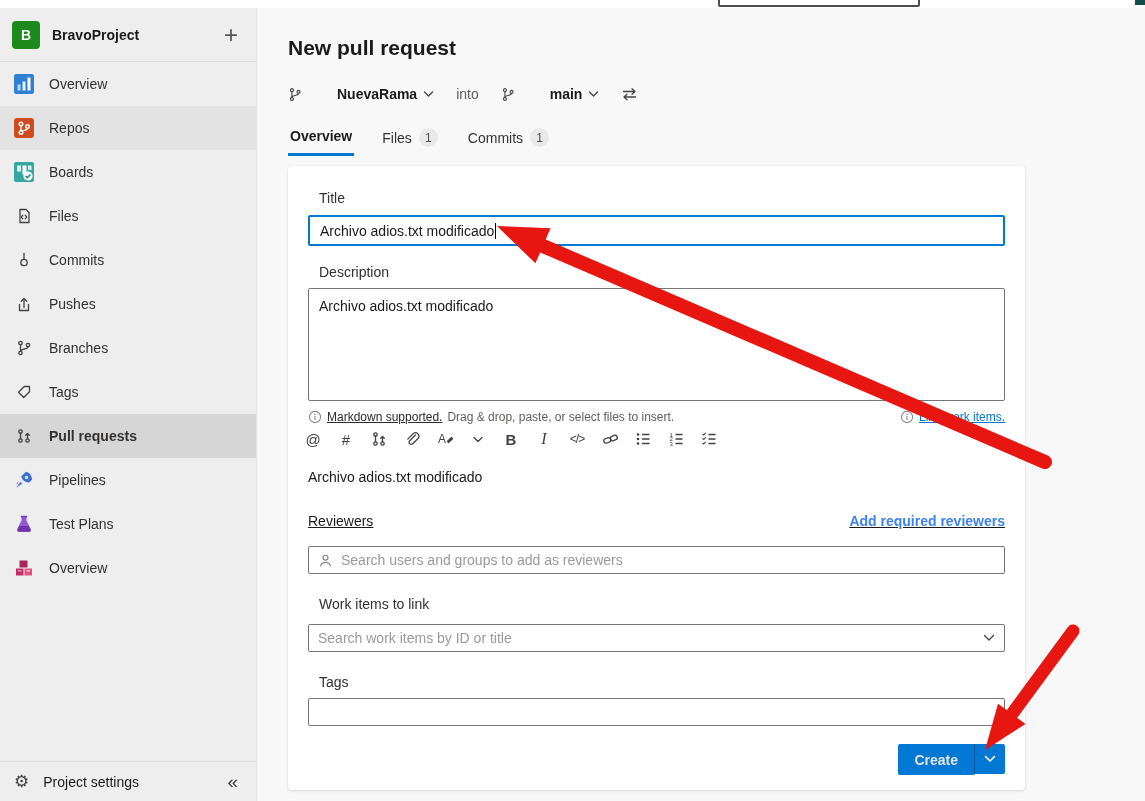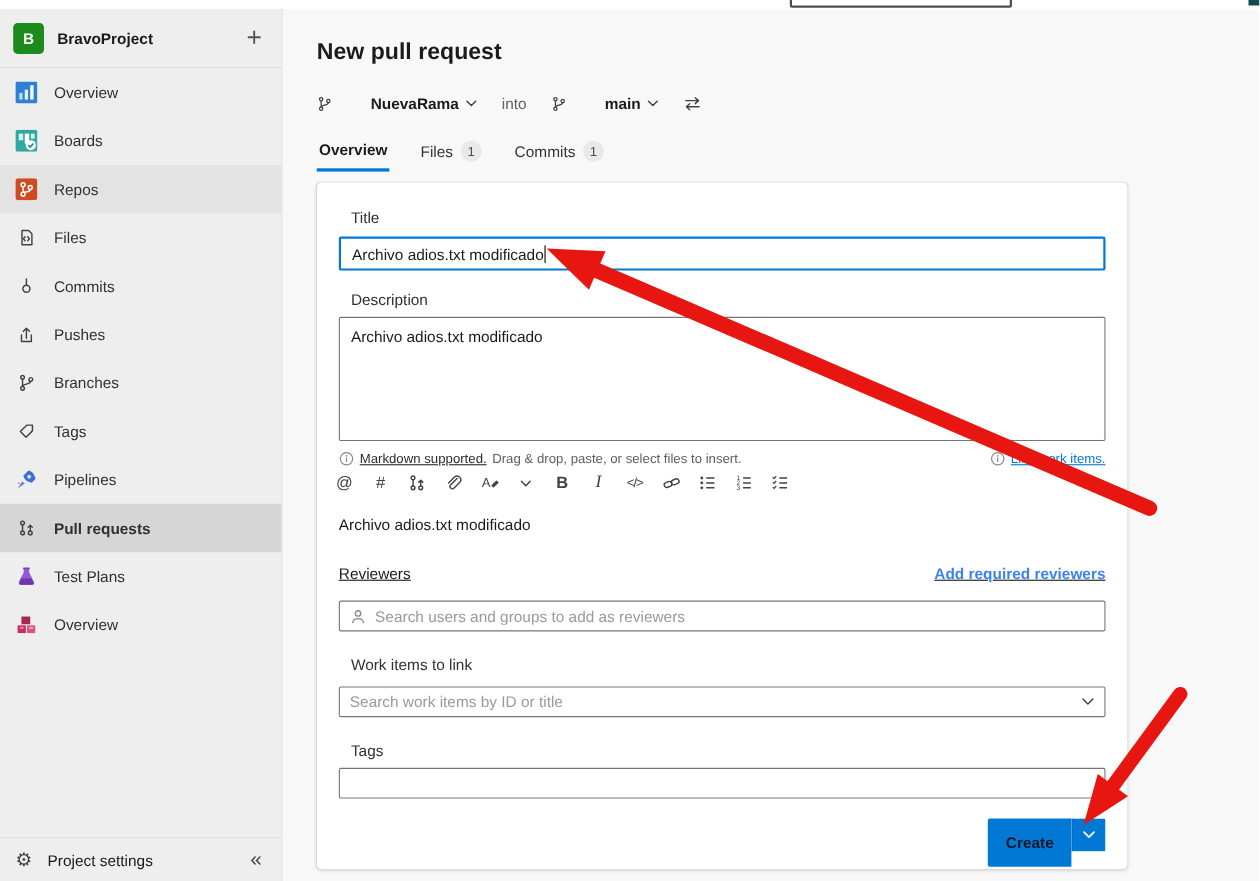--- a/index.html
+++ b/index.html
@@ -121,22 +121,22 @@
   .input-box input{
     border:none;outline:none;flex:1;font-family:"Liberation Sans",sans-serif;
     font-size:14px;color:#1a1a1a;background:transparent;
   }
   .input-box input::placeholder{color:#9a9a9a;}
   .reviewers-box{top:380px;}
   .workitems-box{top:458px;}
   .tags-box{top:532px;}
   .create-row{position:absolute;right:20px;top:578px;display:flex;}
   .create-btn{
-    background:var(--accent);color:#0f172a;font-size:14px;font-weight:600;
-    height:44px;padding:0 16px;border:none;border-radius:2px 0 0 2px;
+    background:var(--accent);color:#e5e5e5;font-size:14px;font-weight:600;
+    height:31px;padding:0 16px;border:none;border-radius:2px 0 0 2px;
     cursor:pointer;font-family:"Liberation Sans",sans-serif;
   }
   .create-split{
     background:var(--accent);width:31px;height:30px;border-radius:0 2px 2px 0;
     border-left:1px solid rgba(0,0,0,.28);display:flex;align-items:center;justify-content:center;
     cursor:pointer;
   }
   
   .annot{position:absolute;left:0;top:0;width:1145px;height:801px;pointer-events:none;z-index:50;}
   .annot .arrow-line{stroke:var(--arrow);}
@@ -164,47 +164,47 @@
         <svg width="20" height="20" viewBox="0 0 20 20">
             <rect width="20" height="20" rx="2" fill="#2f7fd4"></rect>
             <rect x="3.5" y="10.5" width="3" height="6" fill="#bcd8f2"></rect>
             <rect x="8.5" y="7.5" width="3" height="9" fill="#e8f2fb"></rect>
             <rect x="13.5" y="3.5" width="3" height="13" fill="#fff"></rect>
           </svg>
       </span>
       <span>Overview</span>
     </div>
 
+    <div class="nav-item hub-active">
+      <span class="ic">
+        <svg width="20" height="20" viewBox="0 0 20 20">
+            <rect width="20" height="20" rx="3" fill="#cf4a1f"></rect>
+            <circle cx="7" cy="6" r="1.8" stroke="#fff" stroke-width="1.4" fill="none"></circle>
+            <circle cx="7" cy="14.5" r="1.8" stroke="#fff" stroke-width="1.4" fill="none"></circle>
+            <circle cx="13.5" cy="8.5" r="1.8" stroke="#fff" stroke-width="1.4" fill="none"></circle>
+            <path d="M7 7.8 v4.9 M13.5 10.3 c0 2.8 -4.5 1.5 -6 3" stroke="#fff" stroke-width="1.4" fill="none"></path>
+          </svg>
+      </span>
+      <span>Repos</span>
+    </div>
+
     <div class="nav-item">
       <span class="ic">
         <svg width="20" height="20" viewBox="0 0 20 20">
             <rect width="20" height="20" rx="2" fill="#32a8a0"></rect>
             <rect x="3" y="3.5" width="4" height="6" fill="#d9f2f0"></rect>
             <rect x="8.5" y="3.5" width="4" height="9" fill="#fff"></rect>
             <rect x="14" y="3.5" width="3.5" height="4.5" fill="#d9f2f0"></rect>
             <circle cx="14" cy="14" r="4.6" fill="#fff"></circle>
             <path d="M11.8 14 l1.6 1.6 3-3.2" stroke="#1d8a82" stroke-width="1.5" fill="none"></path>
           </svg>
       </span>
       <span>Boards</span>
     </div>
 
-    <div class="nav-item hub-active">
-      <span class="ic">
-        <svg width="20" height="20" viewBox="0 0 20 20">
-            <rect width="20" height="20" rx="3" fill="#cf4a1f"></rect>
-            <circle cx="7" cy="6" r="1.8" stroke="#fff" stroke-width="1.4" fill="none"></circle>
-            <circle cx="7" cy="14.5" r="1.8" stroke="#fff" stroke-width="1.4" fill="none"></circle>
-            <circle cx="13.5" cy="8.5" r="1.8" stroke="#fff" stroke-width="1.4" fill="none"></circle>
-            <path d="M7 7.8 v4.9 M13.5 10.3 c0 2.8 -4.5 1.5 -6 3" stroke="#fff" stroke-width="1.4" fill="none"></path>
-          </svg>
-      </span>
-      <span>Repos</span>
-    </div>
-
     <div class="nav-item">
       <span class="ic">
         <svg width="16" height="16" viewBox="0 0 16 16" class="stroke-ic">
             <path d="M4 1.5 h6 l3 3 v10 H4 z"></path>
             <path d="M6.8 7.2 L5.3 9 6.8 10.8 M9.2 7.2 L10.7 9 9.2 10.8"></path>
           </svg>
       </span>
       <span>Files</span>
     </div>
 
@@ -240,44 +240,44 @@
       <span>Branches</span>
     </div>
 
     <div class="nav-item">
       <span class="ic">
         <svg width="16" height="16" viewBox="0 0 16 16" class="stroke-ic">
             <path d="M2.5 8.3 L8.3 2.5 h5.2 v5.2 L7.7 13.5 z"></path>
           </svg>
       </span>
       <span>Tags</span>
+    </div>
+
+    <div class="nav-item selected">
+      <span class="ic">
+        <svg width="16" height="16" viewBox="0 0 16 16" class="stroke-ic">
+            <circle cx="4.5" cy="3.5" r="1.7"></circle>
+            <circle cx="4.5" cy="12.5" r="1.7"></circle>
+            <circle cx="11.5" cy="12.5" r="1.7"></circle>
+            <path d="M4.5 5.2 v5.6 M11.5 10.8 V5.8 M9.7 7.3 L11.5 5.5 13.3 7.3"></path>
+          </svg>
+      </span>
+      <span>Pull requests</span>
     </div>
 
     <div class="nav-item">
       <span class="ic">
         <svg width="20" height="20" viewBox="0 0 20 20">
             <path d="M12 1.8 c3.8 1 5.4 3.8 6.2 7.6 l-3.4 3.4 c-3.8 -.8 -6.6 -2.4 -7.6 -6.2 z" fill="#3b6fd4"></path>
             <circle cx="12.5" cy="7.5" r="1.8" fill="#cfe0f7"></circle>
             <path d="M6.2 11.5 l-4 6.3 6.3 -4 z" fill="#5a8bdf"></path>
             <path d="M4.2 13.2 l-2 1 1 -2 z" fill="#c94f7c"></path>
           </svg>
       </span>
       <span>Pipelines</span>
-    </div>
-
-    <div class="nav-item selected">
-      <span class="ic">
-        <svg width="16" height="16" viewBox="0 0 16 16" class="stroke-ic">
-            <circle cx="4.5" cy="3.5" r="1.7"></circle>
-            <circle cx="4.5" cy="12.5" r="1.7"></circle>
-            <circle cx="11.5" cy="12.5" r="1.7"></circle>
-            <path d="M4.5 5.2 v5.6 M11.5 10.8 V5.8 M9.7 7.3 L11.5 5.5 13.3 7.3"></path>
-          </svg>
-      </span>
-      <span>Pull requests</span>
     </div>
 
     <div class="nav-item">
       <span class="ic">
         <svg width="20" height="20" viewBox="0 0 20 20">
             <path d="M7.5 2.5 h5 v4 l4.2 8.2 c.8 1.6 -.4 3 -2 3 H5.3 c-1.6 0 -2.8 -1.4 -2 -3 L7.5 6.5 z" fill="#9459d3"></path>
             <path d="M5.5 12 h9 l2 4 c.5 1 -.2 1.7 -1 1.7 H4.6 c-.8 0 -1.5 -.7 -1 -1.7 z" fill="#6f34ad"></path>
             <rect x="6.8" y="1.8" width="6.4" height="1.8" rx=".9" fill="#7b3fc0"></rect>
           </svg>
       </span>

